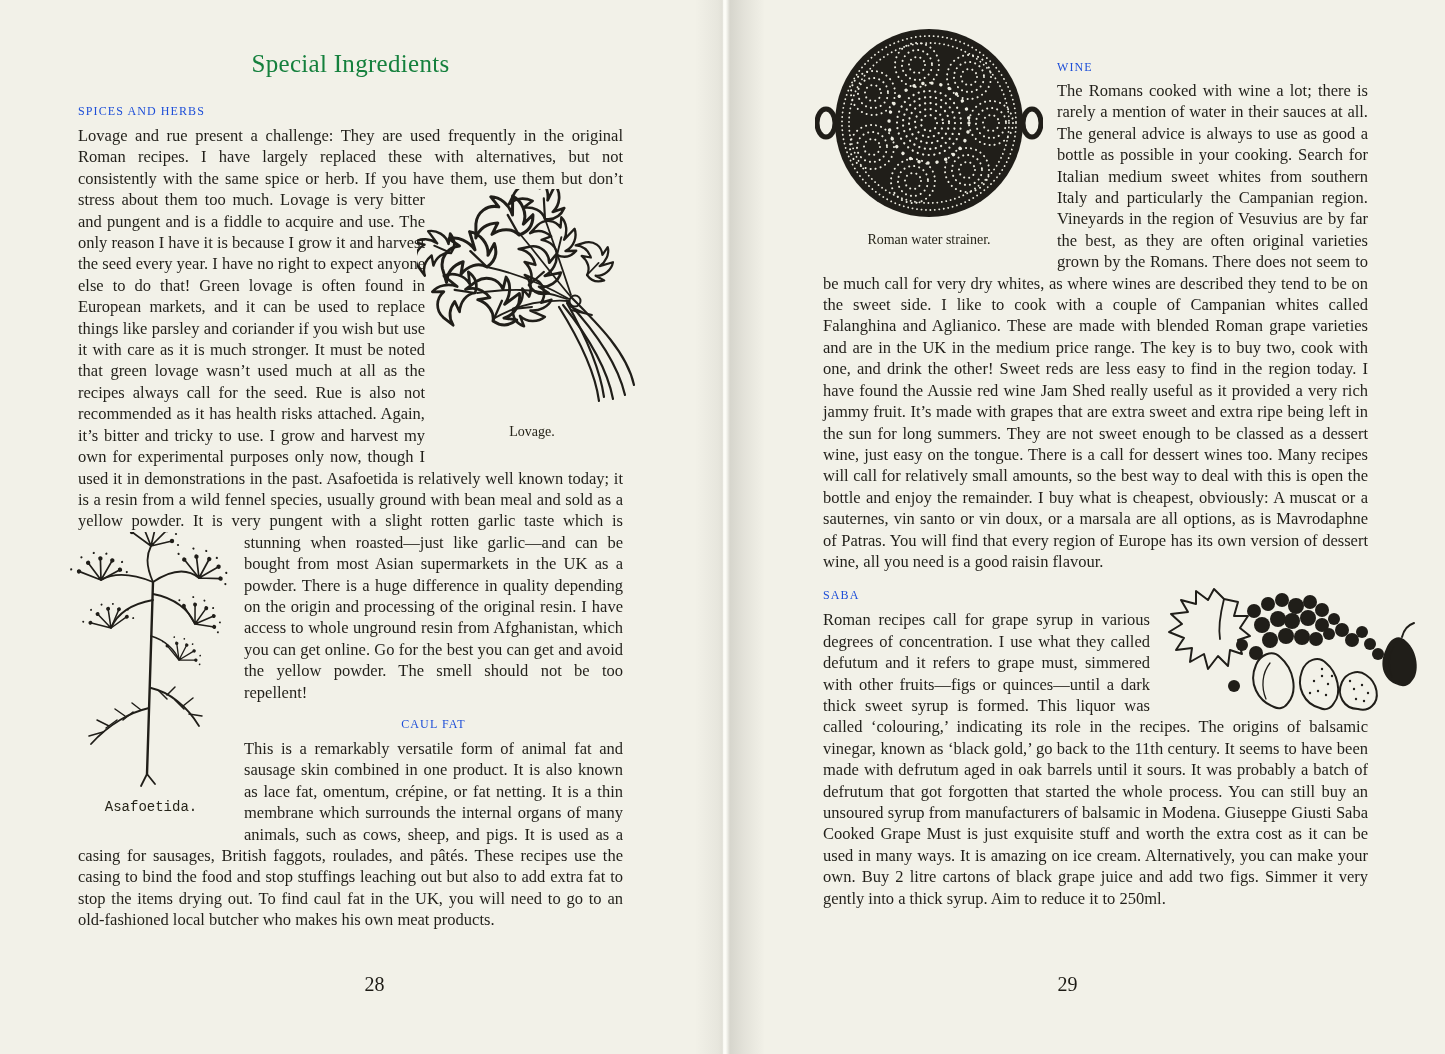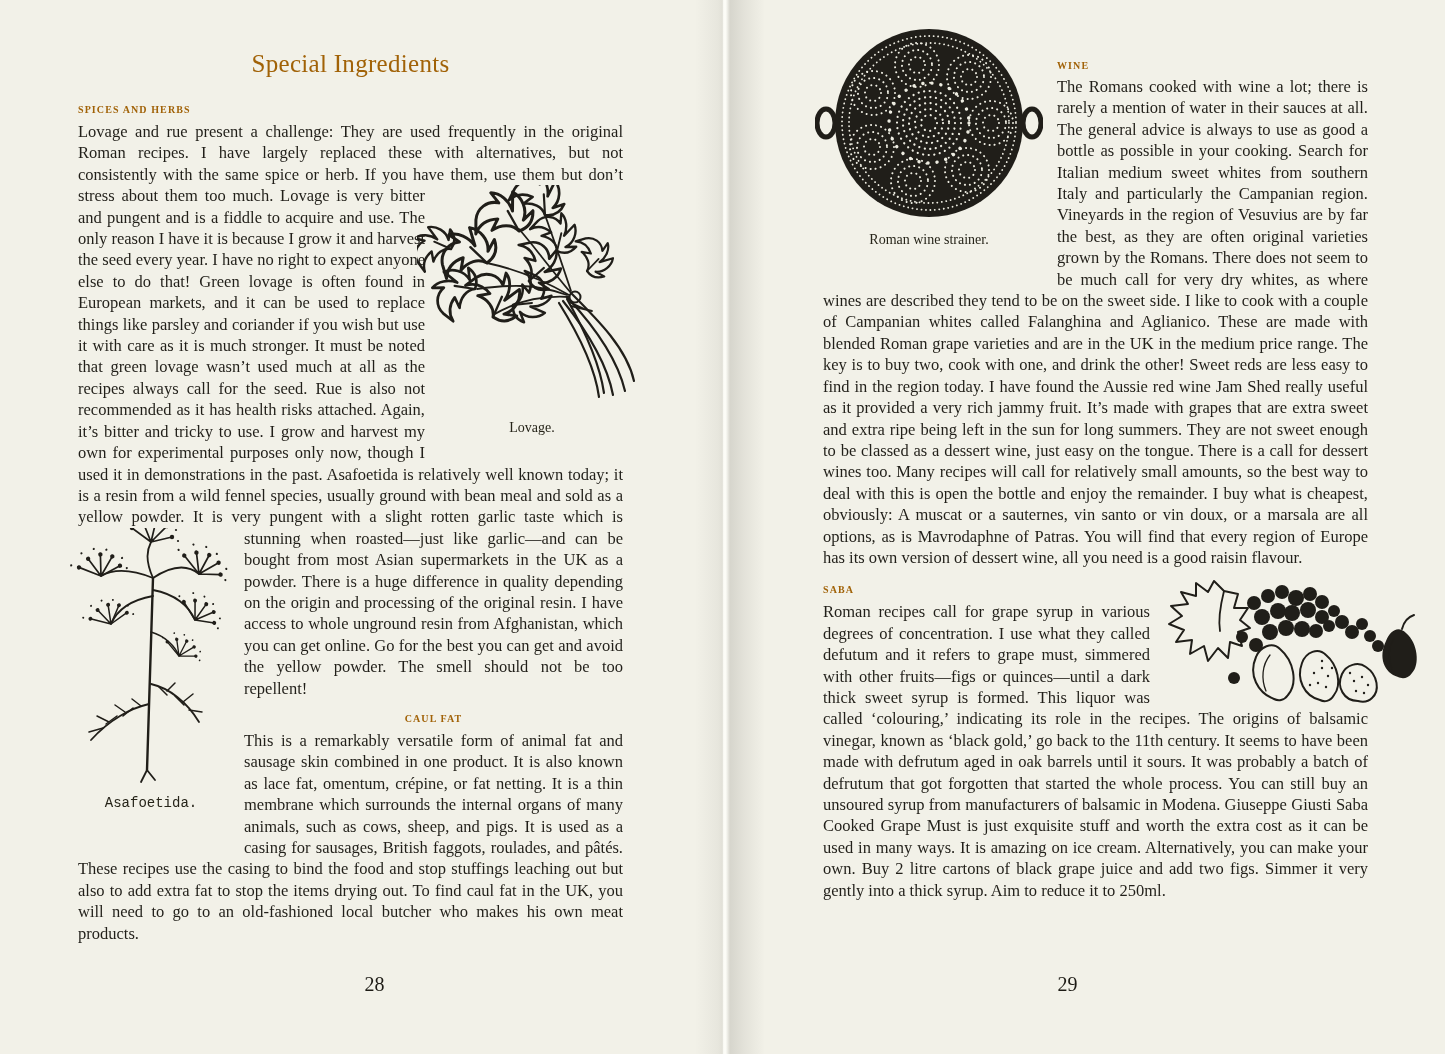--- a/index.html
+++ b/index.html
@@ -23,25 +23,25 @@
       rgba(30,28,22,0.08) 39%,
       rgba(253,253,248,0.95) 41%,
       rgba(253,253,248,0.9) 44%,
       rgba(30,28,22,0.13) 50%,
       rgba(30,28,22,0.07) 70%,
       rgba(30,28,22,0) 100%);
     pointer-events:none;z-index:5;
   }
   .book-title{
     font-size:25px;font-weight:400;letter-spacing:0.3px;
-    text-align:center;margin:12px 0 26px 0;color:#a16207;
+    text-align:center;margin:12px 0 26px 0;color:#15803d;
   }
   .subhead{
-    font-size:10px;font-weight:700;letter-spacing:1.1px;
-    margin:0 0 6px 0;color:#a16207;
+    font-size:12px;font-weight:400;letter-spacing:1.1px;
+    margin:0 0 6px 0;color:#1d4ed8;
   }
   .subhead.caul{margin-top:14px;text-align:center;}
   .subhead.wine{padding-top:35px;margin-bottom:5px;}
   .subhead.saba{margin-top:16px;}
   .para{
     font-size:16.5px;line-height:21.4px;text-align:justify;
     margin:0;color:#211f19;
   }
   .fig{display:block;}
   .fig svg{display:block;}
@@ -202,21 +202,21 @@
               <circle cx="102" cy="40" r="22"></circle>
             <circle cx="154" cy="52" r="8"></circle>
               <circle cx="154" cy="52" r="15"></circle>
               <circle cx="154" cy="52" r="22"></circle>
           </g>
 
           <circle cx="114" cy="98" r="80" stroke-width="1.8" stroke-dasharray="0.1 4.4"></circle>
           <circle cx="114" cy="98" r="87" stroke-width="1.8" stroke-dasharray="0.1 4.4"></circle>
         </g>
       </svg>
-      <span class="caption">Roman wine strainer.</span>
+      <span class="caption">Roman water strainer.</span>
     </div>
 
     <h3 class="subhead wine">WINE</h3>
     <p class="para">The Romans cooked with wine a lot; there is rarely a mention of water in their sauces at all. The general advice is always to use as good a bottle as possible in your cooking. Search for Italian medium sweet whites from southern Italy and particularly the Campanian region. Vineyards in the region of Vesuvius are by far the best, as they are often original varieties grown by the Romans. There does not seem to be much call for very dry whites, as where wines are described they tend to be on the sweet side. I like to cook with a couple of Campanian whites called Falanghina and Aglianico. These are made with blended Roman grape varieties and are in the UK in the medium price range. The key is to buy two, cook with one, and drink the other! Sweet reds are less easy to find in the region today. I have found the Aussie red wine Jam Shed really useful as it provided a very rich jammy fruit. It’s made with grapes that are extra sweet and extra ripe being left in the sun for long summers. They are not sweet enough to be classed as a dessert wine, just easy on the tongue. There is a call for dessert wines too. Many recipes will call for relatively small amounts, so the best way to deal with this is open the bottle and enjoy the remainder. I buy what is cheapest, obviously: A muscat or a sauternes, vin santo or vin doux, or a marsala are all options, as is Mavrodaphne of Patras. You will find that every region of Europe has its own version of dessert wine, all you need is a good raisin flavour.</p>
 
     <h3 class="subhead saba">SABA</h3>
     <p class="para"><span class="fig fig-figs">
           <svg viewBox="0 0 266 133" aria-hidden="true">
 
         <path class="ink-line" stroke-width="2" d="M62 18 L52 8 L46 19 L34 10 L34 23 L19 19 L26 31 L9 33 L20 43 L7 51 L22 57 L14 69 L30 67 L28 81 L42 73 L46 88 L56 75 L66 85 L68 69 L80 73 L76 59 L88 55 L78 47 L86 35 L72 35 L76 21 Z"></path>

